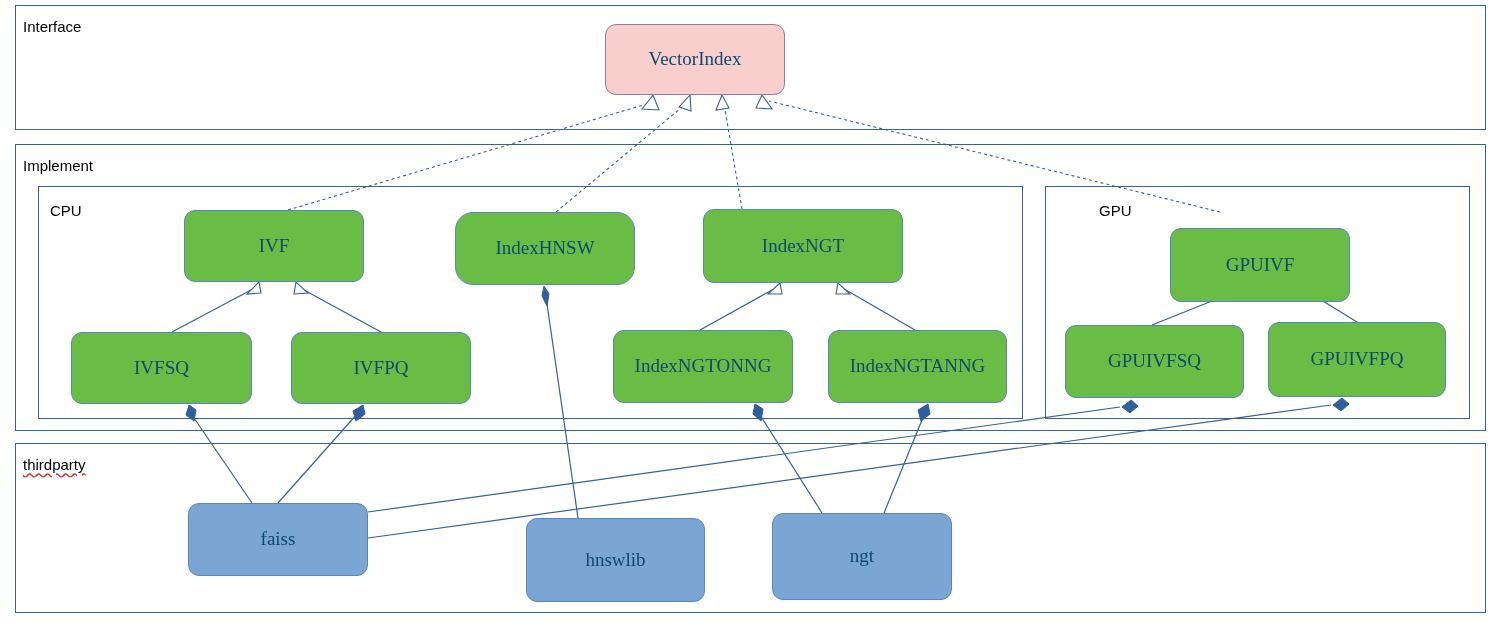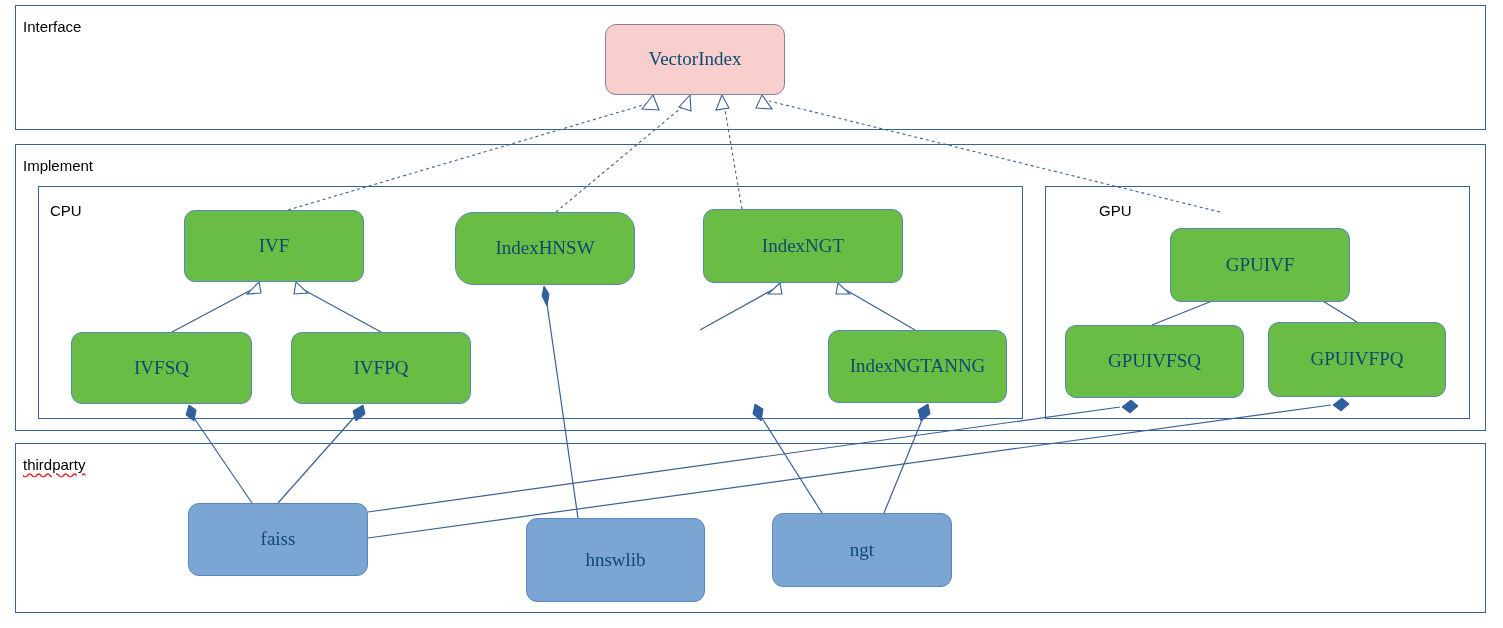--- a/index.html
+++ b/index.html
@@ -193,21 +193,22 @@
 
   <div class="node iface" style="left:605px; top:24px; width:180px; height:71px;">VectorIndex</div>
 
   <div class="node impl" style="left:184px; top:210px; width:180px; height:72px;">IVF</div>
   <div class="node impl" style="left:455px; top:212px; width:180px; height:73px;border-radius:18px;">IndexHNSW</div>
   <div class="node impl" style="left:703px; top:209px; width:200px; height:74px;">IndexNGT</div>
   <div class="node impl" style="left:1170px; top:212px; width:180px; height:74px;margin-top:16px;">GPUIVF</div>
 
   <div class="node impl" style="left:71px; top:332px; width:181px; height:72px;">IVFSQ</div>
   <div class="node impl" style="left:291px; top:332px; width:180px; height:72px;">IVFPQ</div>
+  <div class="node impl" style="left:613px; top:330px; width:180px; height:73px;">IndexNGTONNG</div>
   <div class="node impl" style="left:828px; top:330px; width:179px; height:73px;">IndexNGTANNG</div>
   <div class="node impl" style="left:1065px; top:325px; width:179px; height:73px;">GPUIVFSQ</div>
   <div class="node impl" style="left:1268px; top:322px; width:178px; height:75px;">GPUIVFPQ</div>
 
   <div class="node third" style="left:188px; top:503px; width:180px; height:73px;">faiss</div>
   <div class="node third" style="left:510px; top:518px; width:179px; height:84px;margin-left:16px;">hnswlib</div>
-  <div class="node third" style="left:772px; top:513px; width:180px; height:74px;">ngt</div>
+  <div class="node third" style="left:772px; top:513px; width:180px; height:87px;">ngt</div>
 
 </div>
 
 </body></html>

